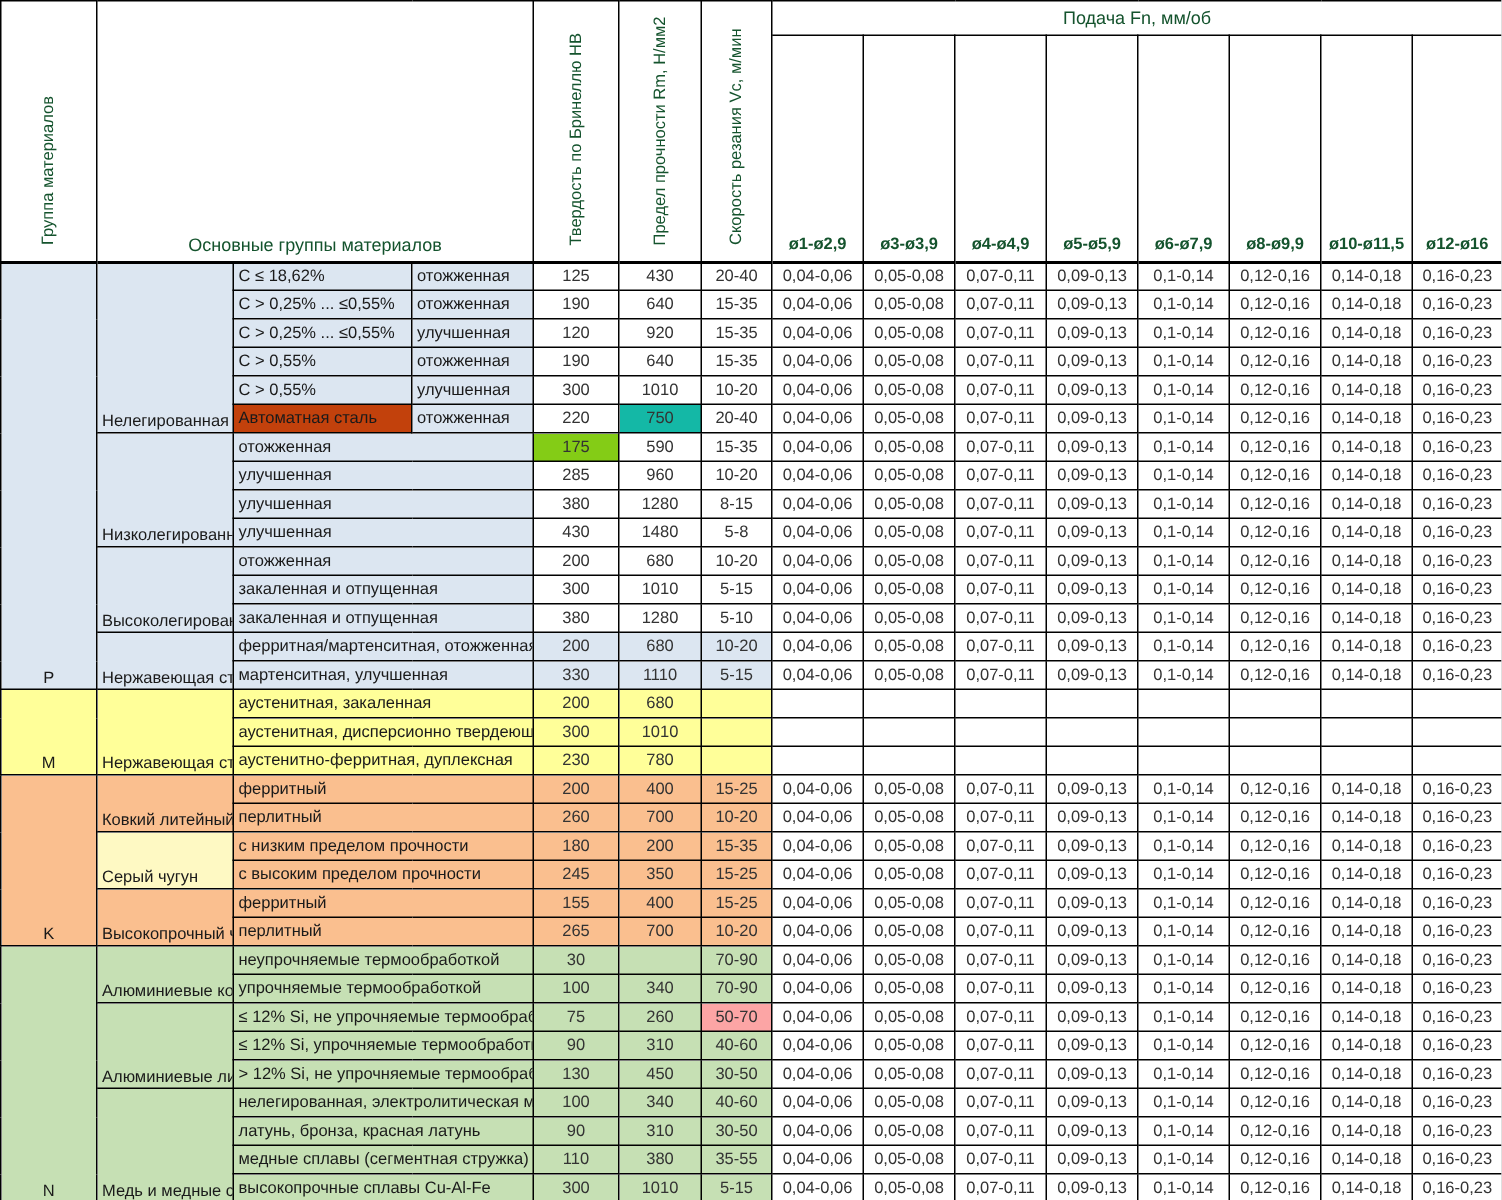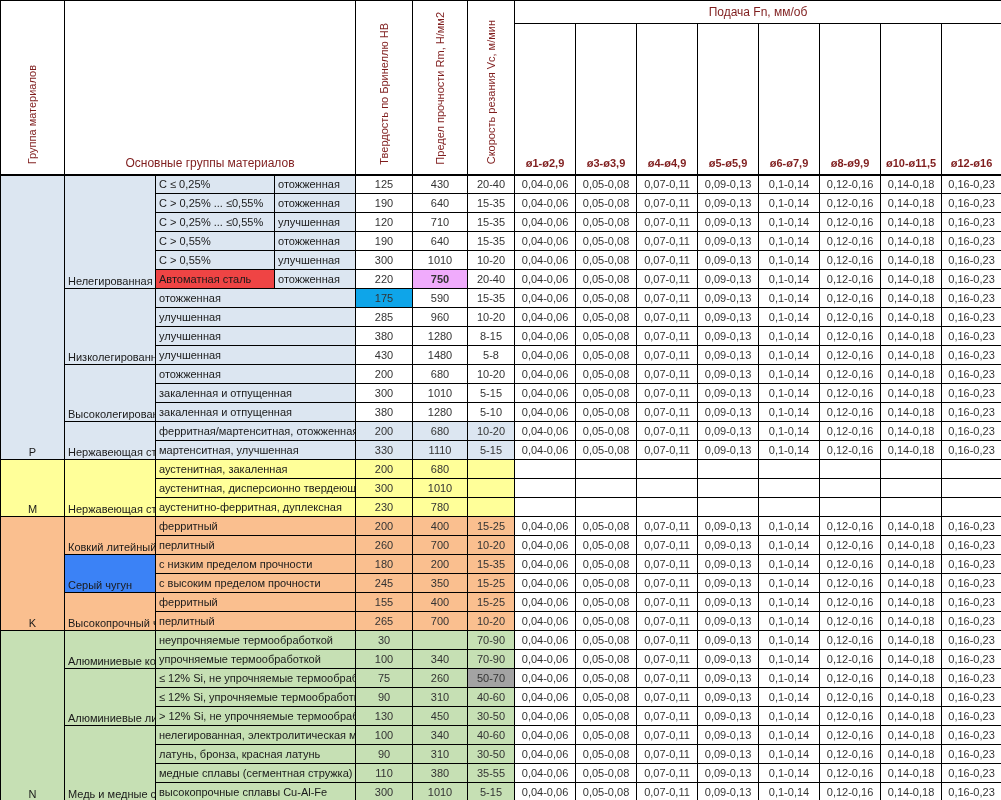--- a/index.html
+++ b/index.html
@@ -8,21 +8,21 @@
     width: 1001px; height: 800px; overflow: hidden; position: relative;
     background: #fff;
   }
   table {
     border-collapse: collapse; table-layout: fixed; width: 1001px;
   }
   th, td {
     border: 1px solid #000; font-weight: normal; overflow: hidden;
     white-space: nowrap; padding: 0;
   }
-  thead th { background: #fff; color: #7f1d1d; }
+  thead th { background: #fff; color: #14532d; }
   .hdr-bottom { border-bottom: 2px solid #000; }
   
   .vcell { vertical-align: bottom; text-align: center; padding-bottom: 5px; }
   .vtext {
     display: inline-block; writing-mode: vertical-rl; transform: rotate(180deg);
     white-space: nowrap; font-size: 11px; line-height: 13px;
   }
   .hB { vertical-align: bottom; text-align: center; padding-bottom: 4px; font-size: 12px; }
   .hFeedTitle { text-align: center; vertical-align: middle; font-size: 12px; height: 22px; }
   .hDia { vertical-align: bottom; text-align: center; font-weight: bold; font-size: 11px; padding-bottom: 5px; }
@@ -84,21 +84,21 @@
         <th class="hDia hdr-bottom">ø6-ø7,9</th>
         <th class="hDia hdr-bottom">ø8-ø9,9</th>
         <th class="hDia hdr-bottom">ø10-ø11,5</th>
         <th class="hDia hdr-bottom">ø12-ø16</th>
       </tr>
     </thead>
     <tbody id="tbody">
         <tr>
           <td rowspan="15" class="colA" style="background: rgb(220, 230, 241);">P</td>
           <td rowspan="6" class="colB" style="background: rgb(220, 230, 241);">Нелегированная</td>
-          <td class="mat" style="background: rgb(220, 230, 241);">C ≤ 0,25%</td>
+          <td class="mat" style="background: rgb(220, 230, 241);">C ≤ 18,62%</td>
           <td class="mat" style="background: rgb(220, 230, 241);">отожженная</td>
           <td class="num" style="background: rgb(255, 255, 255);">125</td>
           <td class="num" style="background: rgb(255, 255, 255);">430</td>
           <td class="num" style="background: rgb(255, 255, 255);">20-40</td>
           <td class="feed">0,04-0,06</td>
           <td class="feed">0,05-0,08</td>
           <td class="feed">0,07-0,11</td>
           <td class="feed">0,09-0,13</td>
           <td class="feed">0,1-0,14</td>
           <td class="feed">0,12-0,16</td>
@@ -117,21 +117,21 @@
           <td class="feed">0,09-0,13</td>
           <td class="feed">0,1-0,14</td>
           <td class="feed">0,12-0,16</td>
           <td class="feed">0,14-0,18</td>
           <td class="feed">0,16-0,23</td>
         </tr>
         <tr>
           <td class="mat" style="background: rgb(220, 230, 241);">C &gt; 0,25% ... ≤0,55%</td>
           <td class="mat" style="background: rgb(220, 230, 241);">улучшенная</td>
           <td class="num" style="background: rgb(255, 255, 255);">120</td>
-          <td class="num" style="background: rgb(255, 255, 255);">710</td>
+          <td class="num" style="background: rgb(255, 255, 255);">920</td>
           <td class="num" style="background: rgb(255, 255, 255);">15-35</td>
           <td class="feed">0,04-0,06</td>
           <td class="feed">0,05-0,08</td>
           <td class="feed">0,07-0,11</td>
           <td class="feed">0,09-0,13</td>
           <td class="feed">0,1-0,14</td>
           <td class="feed">0,12-0,16</td>
           <td class="feed">0,14-0,18</td>
           <td class="feed">0,16-0,23</td>
         </tr>
@@ -159,38 +159,38 @@
           <td class="feed">0,04-0,06</td>
           <td class="feed">0,05-0,08</td>
           <td class="feed">0,07-0,11</td>
           <td class="feed">0,09-0,13</td>
           <td class="feed">0,1-0,14</td>
           <td class="feed">0,12-0,16</td>
           <td class="feed">0,14-0,18</td>
           <td class="feed">0,16-0,23</td>
         </tr>
         <tr>
-          <td class="mat" style="background: #ef4444;">Автоматная сталь</td>
+          <td class="mat" style="background: #c2410c;">Автоматная сталь</td>
           <td class="mat" style="background: rgb(220, 230, 241);">отожженная</td>
           <td class="num" style="background: rgb(255, 255, 255);">220</td>
-          <td class="num" style="background: #f0abfc; font-weight: bold;">750</td>
+          <td class="num" style="background: #14b8a6;">750</td>
           <td class="num" style="background: rgb(255, 255, 255);">20-40</td>
           <td class="feed">0,04-0,06</td>
           <td class="feed">0,05-0,08</td>
           <td class="feed">0,07-0,11</td>
           <td class="feed">0,09-0,13</td>
           <td class="feed">0,1-0,14</td>
           <td class="feed">0,12-0,16</td>
           <td class="feed">0,14-0,18</td>
           <td class="feed">0,16-0,23</td>
         </tr>
         <tr>
           <td rowspan="4" class="colB" style="background: rgb(220, 230, 241);">Низколегированн</td>
           <td class="mat" colspan="2" style="background: rgb(220, 230, 241);">отожженная</td>
-          <td class="num" style="background: #0ea5e9;">175</td>
+          <td class="num" style="background: #84cc16;">175</td>
           <td class="num" style="background: rgb(255, 255, 255);">590</td>
           <td class="num" style="background: rgb(255, 255, 255);">15-35</td>
           <td class="feed">0,04-0,06</td>
           <td class="feed">0,05-0,08</td>
           <td class="feed">0,07-0,11</td>
           <td class="feed">0,09-0,13</td>
           <td class="feed">0,1-0,14</td>
           <td class="feed">0,12-0,16</td>
           <td class="feed">0,14-0,18</td>
           <td class="feed">0,16-0,23</td>
@@ -377,21 +377,21 @@
           <td class="feed">0,04-0,06</td>
           <td class="feed">0,05-0,08</td>
           <td class="feed">0,07-0,11</td>
           <td class="feed">0,09-0,13</td>
           <td class="feed">0,1-0,14</td>
           <td class="feed">0,12-0,16</td>
           <td class="feed">0,14-0,18</td>
           <td class="feed">0,16-0,23</td>
         </tr>
         <tr>
-          <td rowspan="2" class="colB" style="background: #3b82f6; margin-left: 24px;">Серый чугун</td>
+          <td rowspan="2" class="colB" style="background: #fef9c3; margin-left: 24px;">Серый чугун</td>
           <td class="mat" colspan="2" style="background: rgb(250, 191, 143);">с низким пределом прочности</td>
           <td class="num" style="background: rgb(250, 191, 143);">180</td>
           <td class="num" style="background: rgb(250, 191, 143);">200</td>
           <td class="num" style="background: rgb(250, 191, 143);">15-35</td>
           <td class="feed">0,04-0,06</td>
           <td class="feed">0,05-0,08</td>
           <td class="feed">0,07-0,11</td>
           <td class="feed">0,09-0,13</td>
           <td class="feed">0,1-0,14</td>
           <td class="feed">0,12-0,16</td>
@@ -469,21 +469,21 @@
           <td class="feed">0,1-0,14</td>
           <td class="feed">0,12-0,16</td>
           <td class="feed">0,14-0,18</td>
           <td class="feed">0,16-0,23</td>
         </tr>
         <tr>
           <td rowspan="3" class="colB" style="background: rgb(198, 224, 180);">Алюминиевые ли</td>
           <td class="mat" colspan="2" style="background: rgb(198, 224, 180);">≤ 12% Si, не упрочняемые термообрабо</td>
           <td class="num" style="background: rgb(198, 224, 180);">75</td>
           <td class="num" style="background: rgb(198, 224, 180);">260</td>
-          <td class="num" style="background: #a3a3a3;">50-70</td>
+          <td class="num" style="background: #fca5a5;">50-70</td>
           <td class="feed">0,04-0,06</td>
           <td class="feed">0,05-0,08</td>
           <td class="feed">0,07-0,11</td>
           <td class="feed">0,09-0,13</td>
           <td class="feed">0,1-0,14</td>
           <td class="feed">0,12-0,16</td>
           <td class="feed">0,14-0,18</td>
           <td class="feed">0,16-0,23</td>
         </tr>
         <tr>

